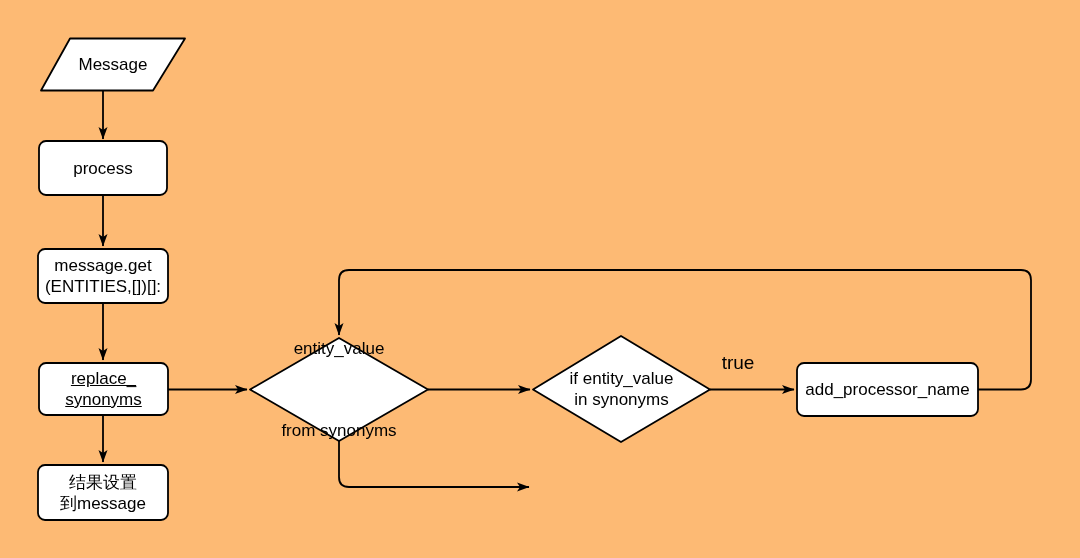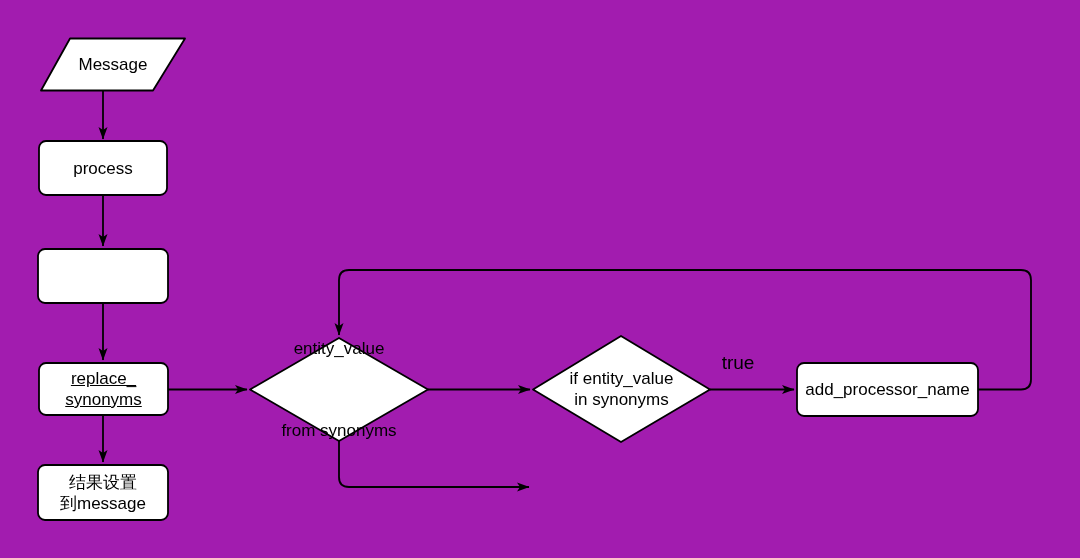--- a/index.html
+++ b/index.html
@@ -1,20 +1,20 @@
 <!DOCTYPE html>
 <html><head>
 <meta charset="utf-8">
 <style>
   html, body { margin: 0; padding: 0; background: #ffffff; }
   .canvas {
     position: relative;
     width: 1080px;
     height: 558px;
-    background: #a21caf;
+    background: #fdba74;
     font-family: "Liberation Sans", sans-serif;
     overflow: hidden;
   }
   .canvas svg { position: absolute; left: 0; top: 0; }
   .shape {
     fill: #ffffff;
     stroke: #000000;
     stroke-width: 1.8;
     stroke-linejoin: round;
   }
@@ -79,20 +79,24 @@
   </svg>
 
   <div class="lbl" style="left:41px; top:38px; width:144px; height:53px;">
     <span>Message</span>
   </div>
 
   <div class="lbl" style="left:39px; top:141px; width:128px; height:54px;border-radius:7px;">
     <span>process</span>
   </div>
 
+  <div class="lbl" style="left:38px; top:249px; width:130px; height:54px;">
+    <span>message.get</span>
+    <span>(ENTITIES,[])[]:</span>
+  </div>
 
   <div class="lbl" style="left:39px; top:363px; width:129px; height:52px;text-decoration:underline;">
     <span>replace_</span>
     <span>synonyms</span>
   </div>
 
   <div class="lbl" style="left:38px; top:465px; width:130px; height:55px;">
     <span>结果设置</span>
     <span>到message</span>
   </div>

